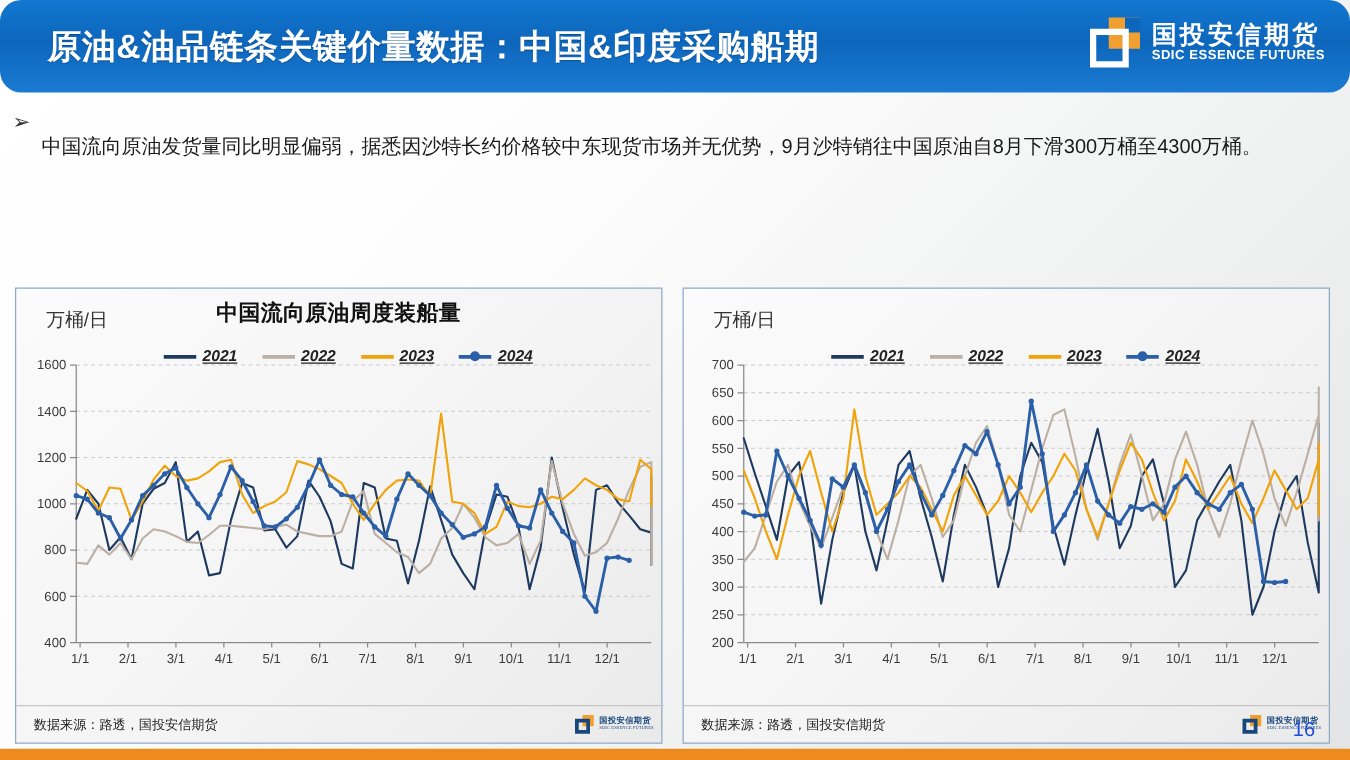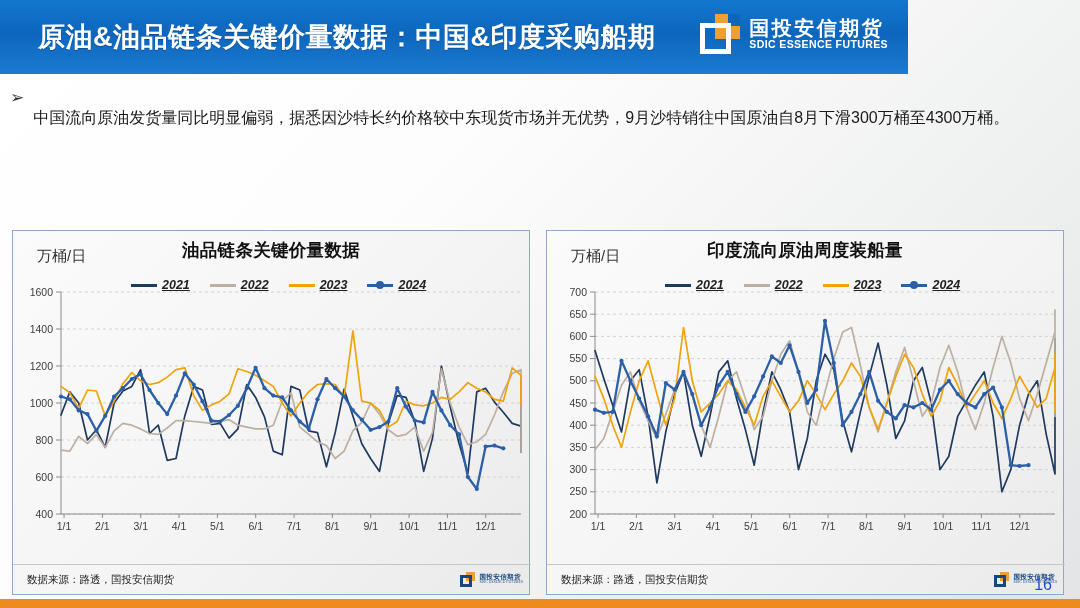--- a/index.html
+++ b/index.html
@@ -5,23 +5,23 @@
   * { box-sizing: border-box; }
   html, body { margin:0; padding:0; }
   body {
     width:1080px; height:608px; overflow:hidden;
     font-family:"Liberation Sans", sans-serif;
     background:linear-gradient(135deg,#ffffff 0%,#fdfdfd 35%,#eceded 78%,#e3e4e5 100%);
     position:relative;
   }
   
   #header {
-    position:absolute; left:0; top:0; width:908px; height:74px;
+    position:absolute; left:0; top:0; width:1080px; height:74px;
     background:linear-gradient(180deg,#1277cf 0%,#0d66bc 45%,#1b7ad2 100%);
-    display:flex; align-items:center;
+    display:flex; align-items:center;border-radius:17px;
   }
   #header-title {
     margin-left:38px; color:#ffffff; font-size:27px; font-weight:bold;
     letter-spacing:.5px; white-space:nowrap;
     text-shadow:0 1px 1px rgba(0,0,0,.25);
   }
   #header-logo {
     position:absolute; right:20px; top:14px;
     display:flex; align-items:center; gap:9px;
   }
@@ -128,21 +128,21 @@
     </div>
   </div>
 </div>
 
 <div id="bullet-block">
   <span id="bullet-marker">➢</span>
   <span id="bullet-text">中国流向原油发货量同比明显偏弱，据悉因沙特长约价格较中东现货市场并无优势，9月沙特销往中国原油自8月下滑300万桶至4300万桶。</span>
 </div>
 
 <div class="chart-panel" id="panel-left">
-  <div class="chart-title">油品链条关键价量数据</div>
+  <div class="chart-title">中国流向原油周度装船量</div>
   <div class="axis-unit">万桶/日</div>
   <div class="legend">
     <div class="legend-item">
       <span class="legend-swatch" style="background:#1F3A5F"></span>
       <span class="legend-label">2021</span>
     </div>
     <div class="legend-item">
       <span class="legend-swatch" style="background:#BCAFA3"></span>
       <span class="legend-label">2022</span>
     </div>
@@ -270,21 +270,20 @@
       </span>
       <span class="mini-text">
         <span class="mini-cn">国投安信期货</span>
         <span class="mini-en">SDIC ESSENCE FUTURES</span>
       </span>
     </span>
   </div>
 </div>
 
 <div class="chart-panel" id="panel-right">
-  <div class="chart-title">印度流向原油周度装船量</div>
   <div class="axis-unit">万桶/日</div>
   <div class="legend">
     <div class="legend-item">
       <span class="legend-swatch" style="background:#1F3A5F"></span>
       <span class="legend-label">2021</span>
     </div>
     <div class="legend-item">
       <span class="legend-swatch" style="background:#BCAFA3"></span>
       <span class="legend-label">2022</span>
     </div>

